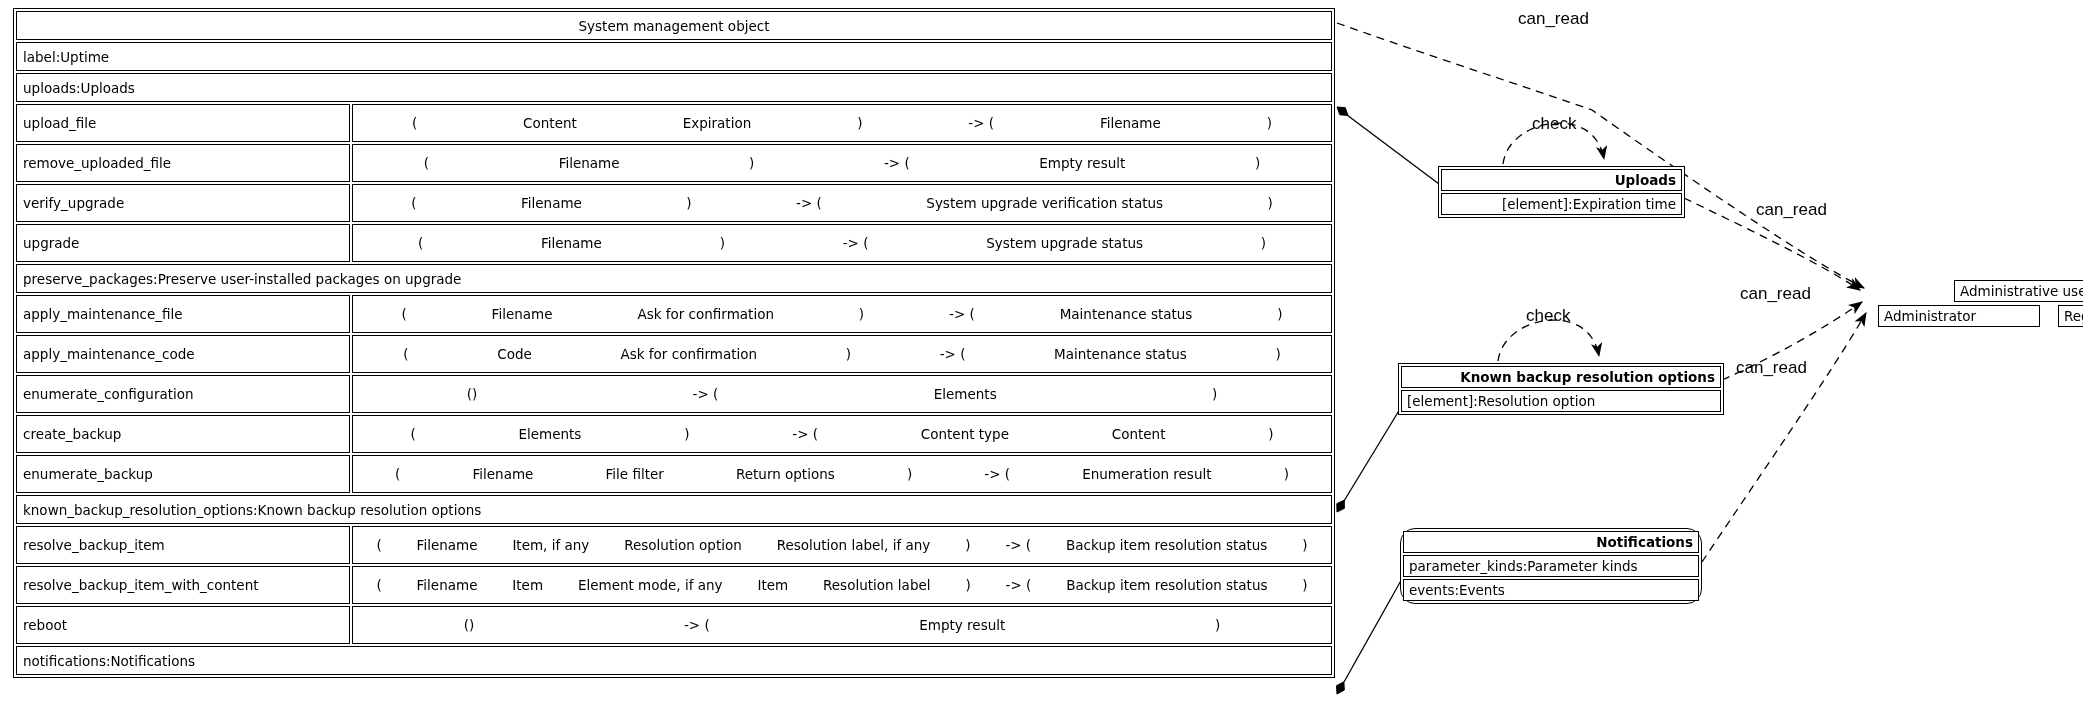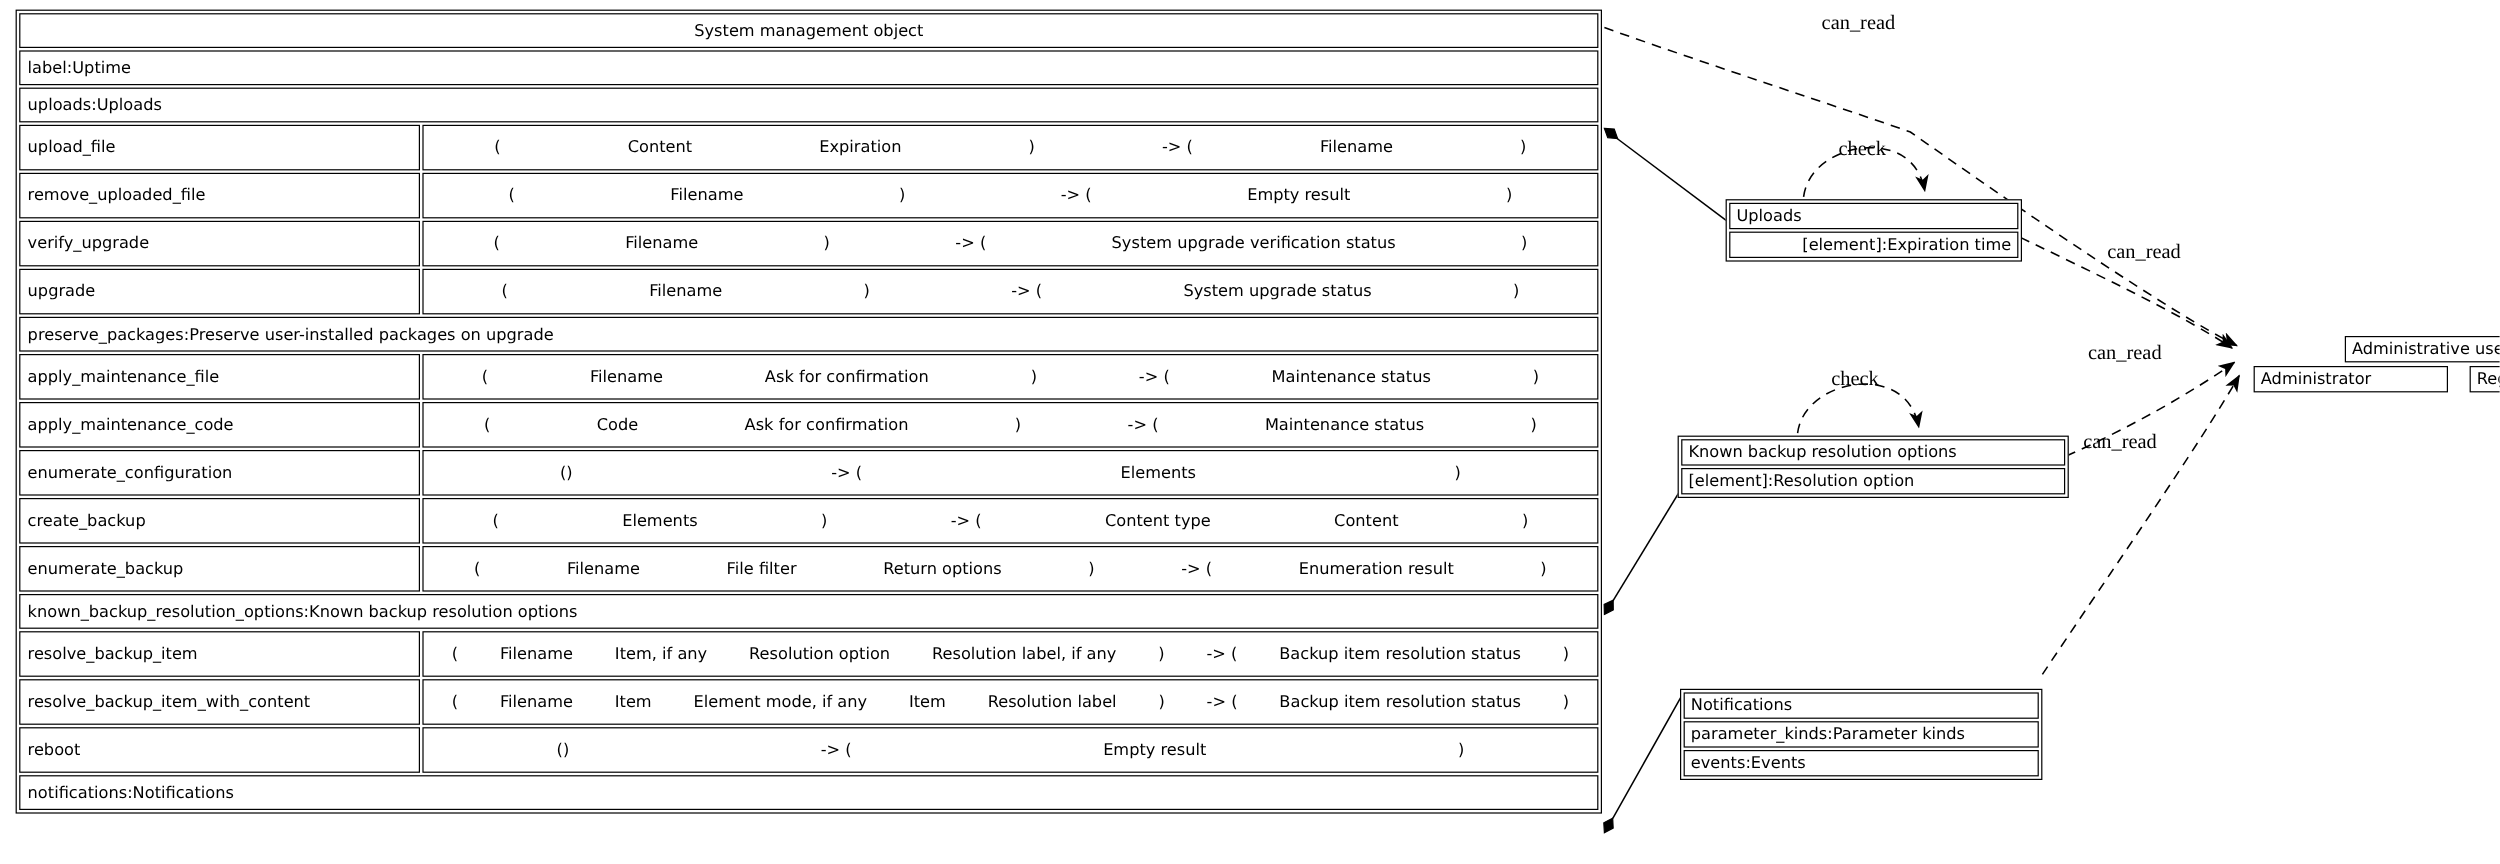--- a/index.html
+++ b/index.html
@@ -17,35 +17,35 @@
   #main-table td.field-cell{height:25px;}
   #main-table td.name-cell{height:34px;}
   .sig{display:flex;align-items:center;width:100%;}
   .tok{flex:1 1 auto;text-align:center;white-space:nowrap;padding:0 2px;}
 
   
   .gbox{position:absolute;border:1px solid #000;background:#fff;
         display:flex;flex-direction:column;padding:2px;gap:2px;}
   .gbox .cell,.gbox .btitle{border:1px solid #000;font-size:13.5px;
         padding:2px 5px;white-space:nowrap;background:#fff;}
-  .gbox .btitle{text-align:left;}
+  .gbox .btitle{text-align:right;font-weight:bold;}
   #box-uploads{left:1438px;top:166px;width:241px;}
   #box-known{left:1398px;top:363px;width:320px;}
-  #box-notifications{left:1400px;top:574px;width:296px;}
+  #box-notifications{left:1400px;top:528px;width:296px;border-radius:15px;}
 
   
   #box-admin{position:absolute;left:1878px;top:280px;display:flex;
              flex-direction:column;gap:3px;align-items:center;}
   #box-admin .btitle{border:1px solid #000;font-size:13.5px;padding:2px 5px;
              white-space:nowrap;width:178px;background:#fff;}
   #box-admin .cell{border:1px solid #000;font-size:13.5px;padding:2px 5px;
              white-space:nowrap;width:150px;background:#fff;}
 
   
-  .edge-label{position:absolute;font-family:Liberation Serif, serif;
+  .edge-label{position:absolute;font-family:Liberation Sans, sans-serif;
               font-size:17px;white-space:nowrap;}
   #lbl-can-read-0{left:1518px;top:9px;}
   #lbl-can-read-1{left:1756px;top:200px;}
   #lbl-can-read-2{left:1740px;top:284px;}
   #lbl-can-read-3{left:1736px;top:358px;}
   #lbl-check-0{left:1532px;top:114px;}
   #lbl-check-1{left:1526px;top:306px;}
 
   .dashed{fill:none;stroke:#000;stroke-width:1.3;stroke-dasharray:8 6;}
   .solid{fill:none;stroke:#000;stroke-width:1.3;}

